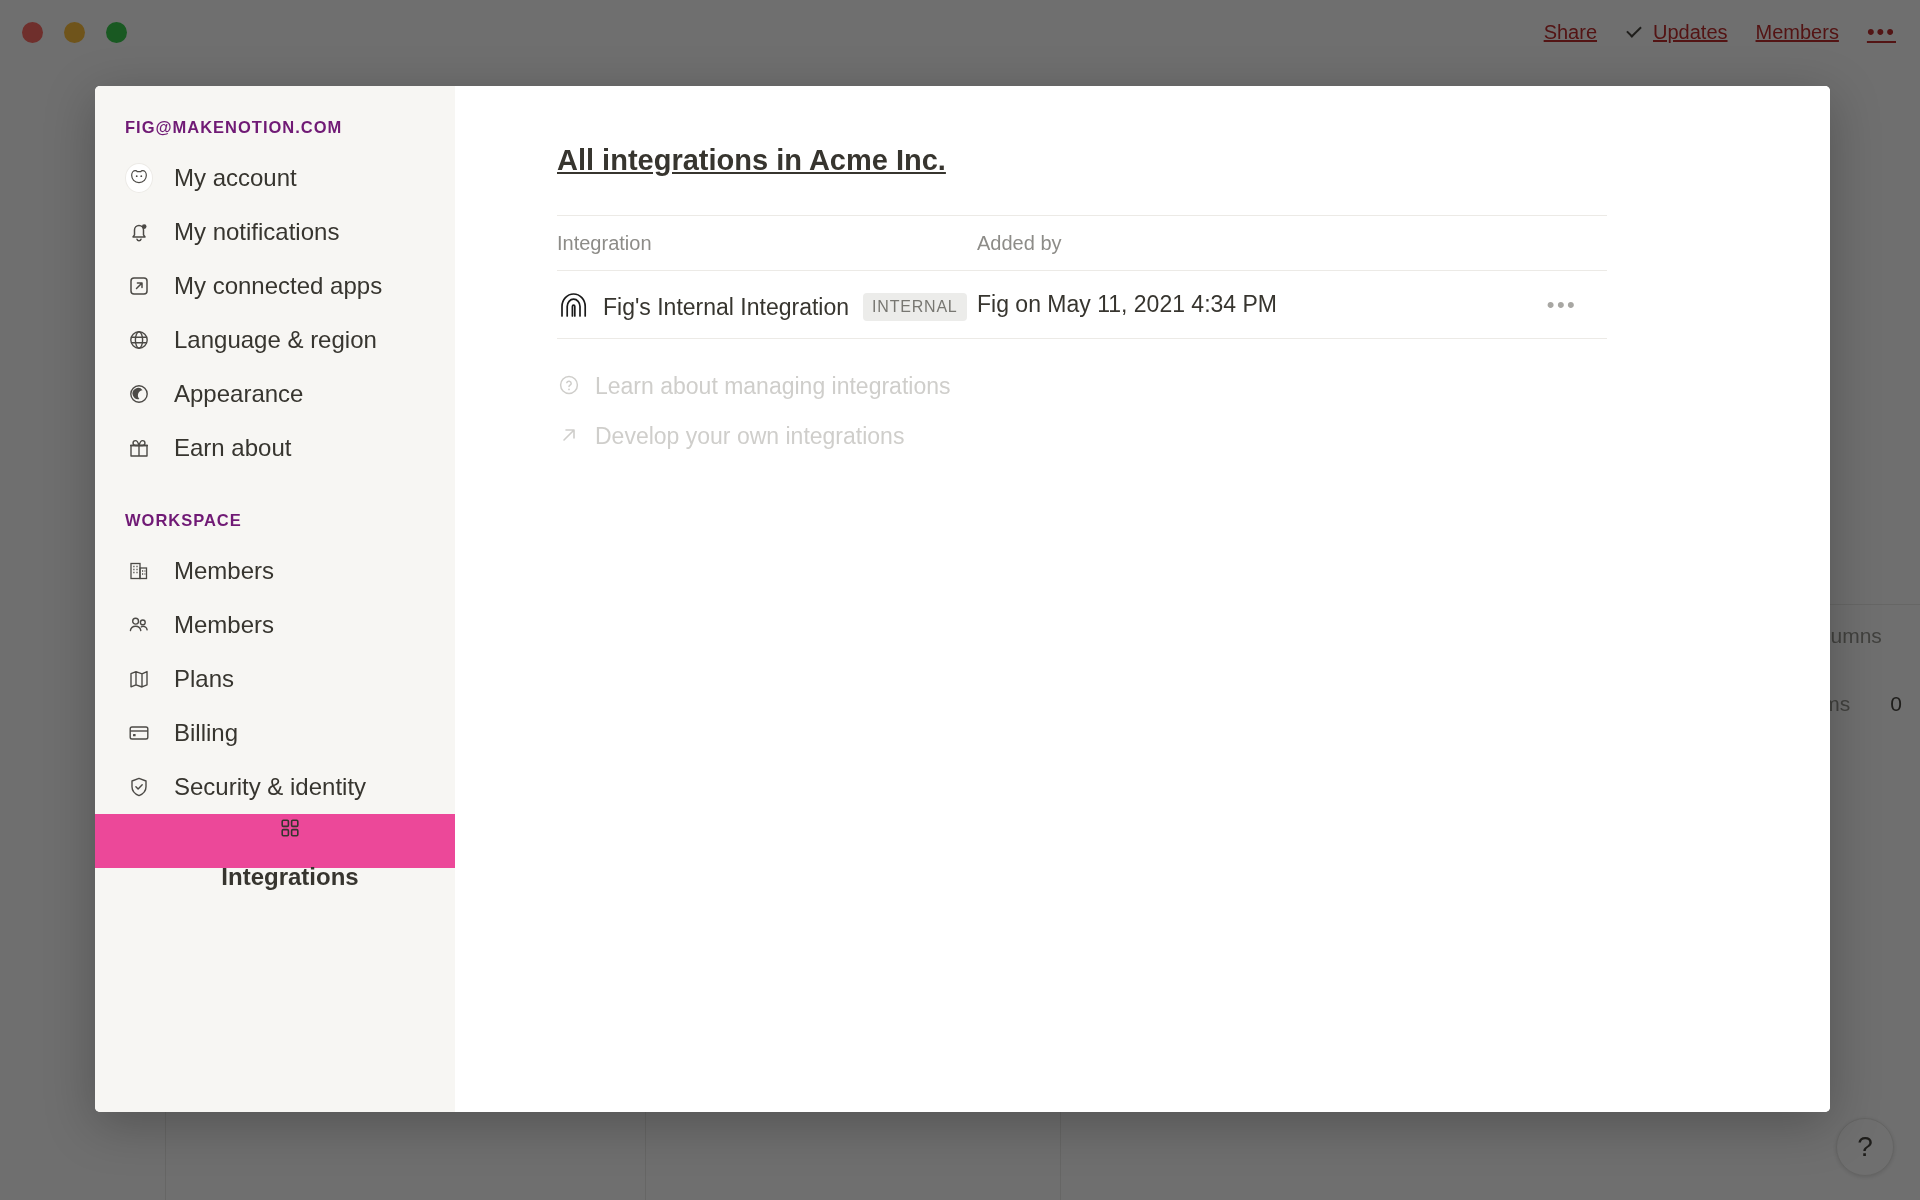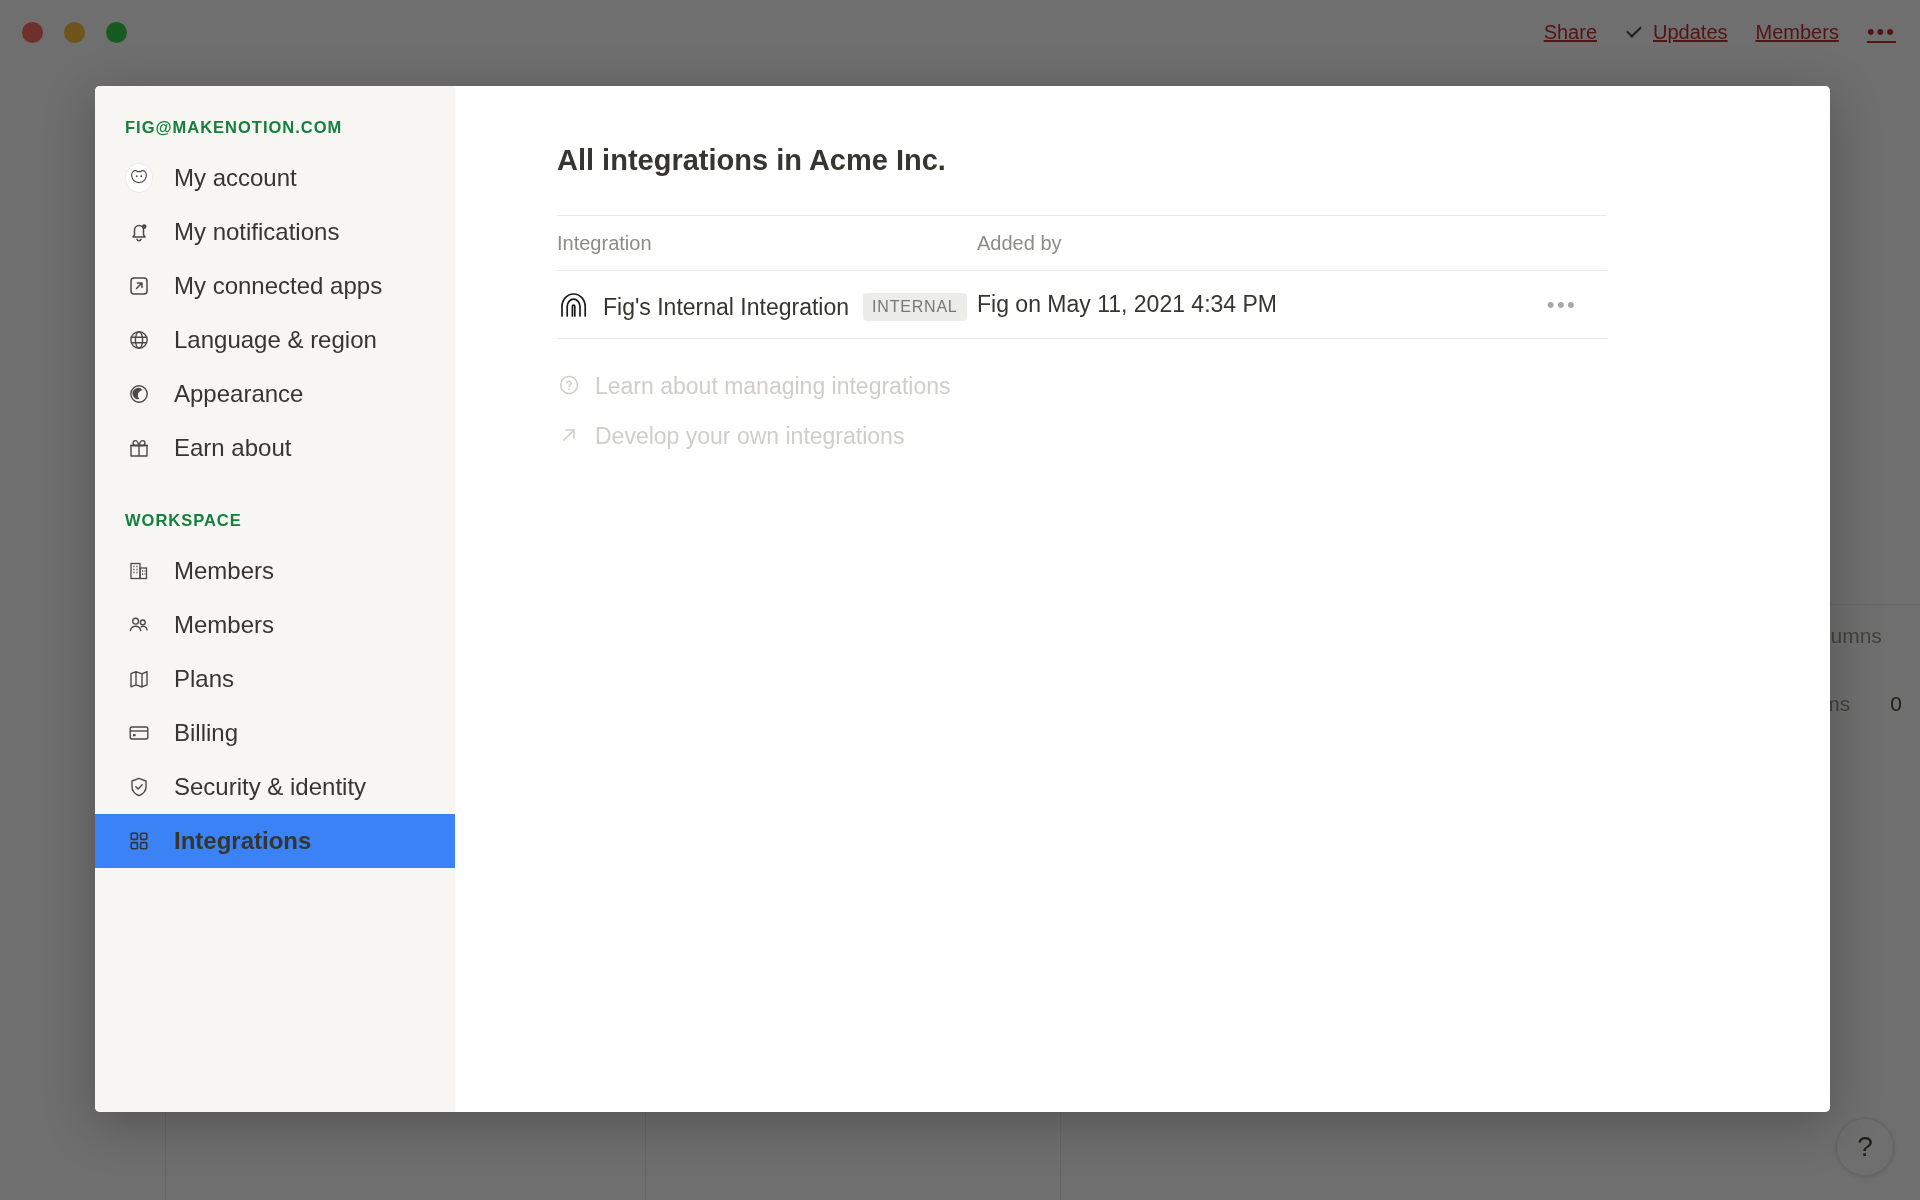--- a/index.html
+++ b/index.html
@@ -103,33 +103,33 @@
     overflow: hidden;
   }
 
   .sidebar {
     width: 360px; flex: 0 0 360px;
     background: #f7f6f3;
     padding-top: 32px;
   }
   .side-section-label {
     font-size: 16.5px; letter-spacing: .06em;
-    color: #15803d; font-weight: 600;
+    color: #701a75; font-weight: 600;
     padding: 0 0 14px 30px;
     text-transform: uppercase;
   }
   .side-section-label.ws { padding-top: 36px; }
 
   .side-item {
     display: flex; align-items: center; gap: 21px;
     height: 54px; padding-left: 30px;
     font-size: 24px; color: #37352f;
     cursor: pointer;
   }
-  .side-item.active { background: #3b82f6; font-weight: 600; }
+  .side-item.active { background: #ec4899; font-weight: 600; flex-direction: column; }
   .side-ico {
     width: 28px; height: 28px; flex: 0 0 28px;
     display: flex; align-items: center; justify-content: center;
     color: #4c4a46;
   }
   .side-ico svg { display: block; }
   .avatar-ico {
     width: 30px; height: 30px; border-radius: 50%;
     background: #ffffff; border: 1px solid #eceae6;
     display: flex; align-items: center; justify-content: center;
@@ -138,20 +138,21 @@
 
   
   .main {
     flex: 1 1 auto;
     background: #ffffff;
     padding: 58px 0 0 102px;
   }
   .page-title {
     font-size: 29px; font-weight: 700; color: #37352f;
     margin-bottom: 38px;
+    text-decoration: underline;
   }
   .table { width: 1050px; }
   .thead {
     display: flex; align-items: center;
     height: 56px;
     border-top: 1px solid #eceae6;
     border-bottom: 1px solid #eceae6;
     font-size: 20px; color: #8d8c88;
   }
   .col-integration { width: 420px; flex: 0 0 420px; }

